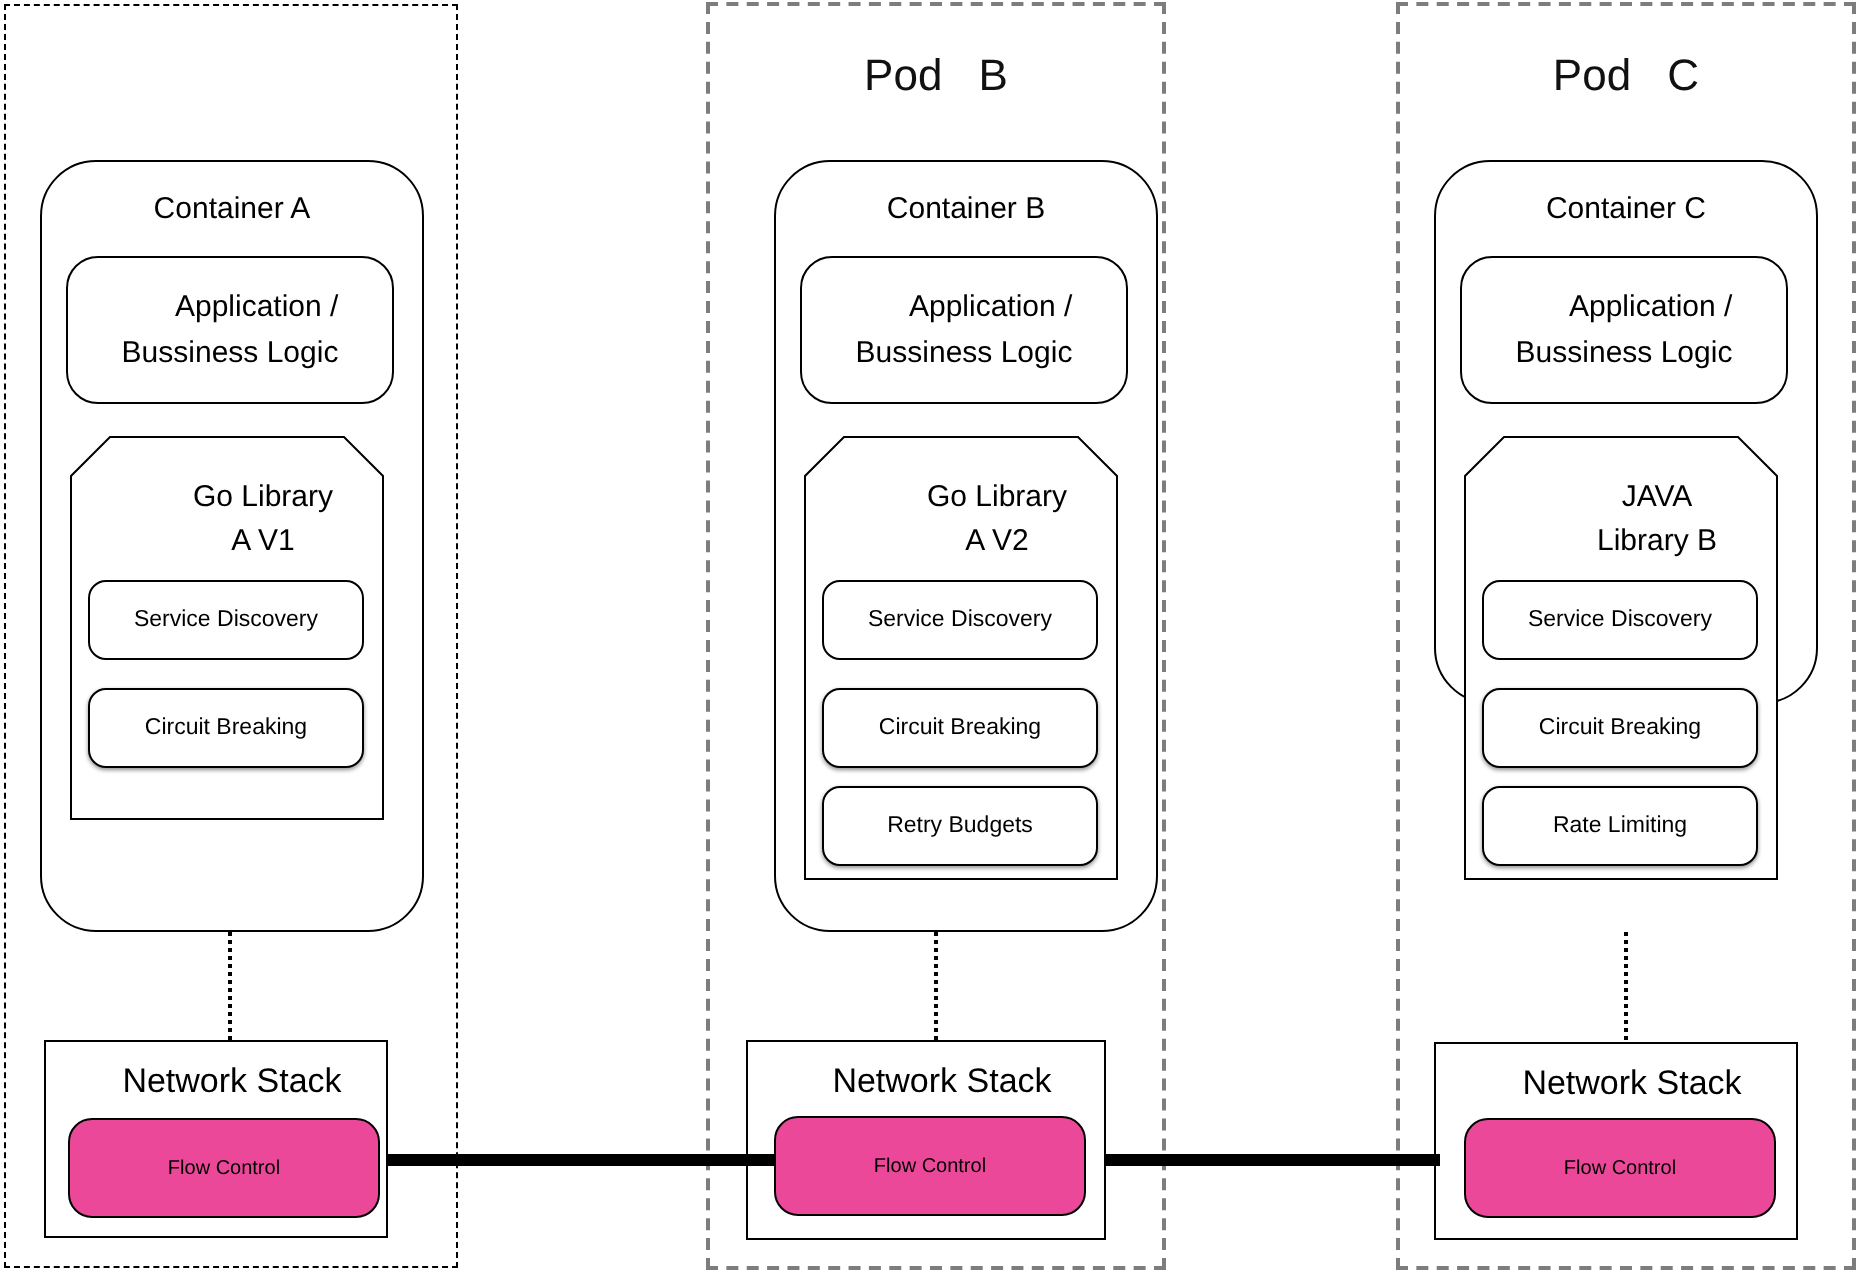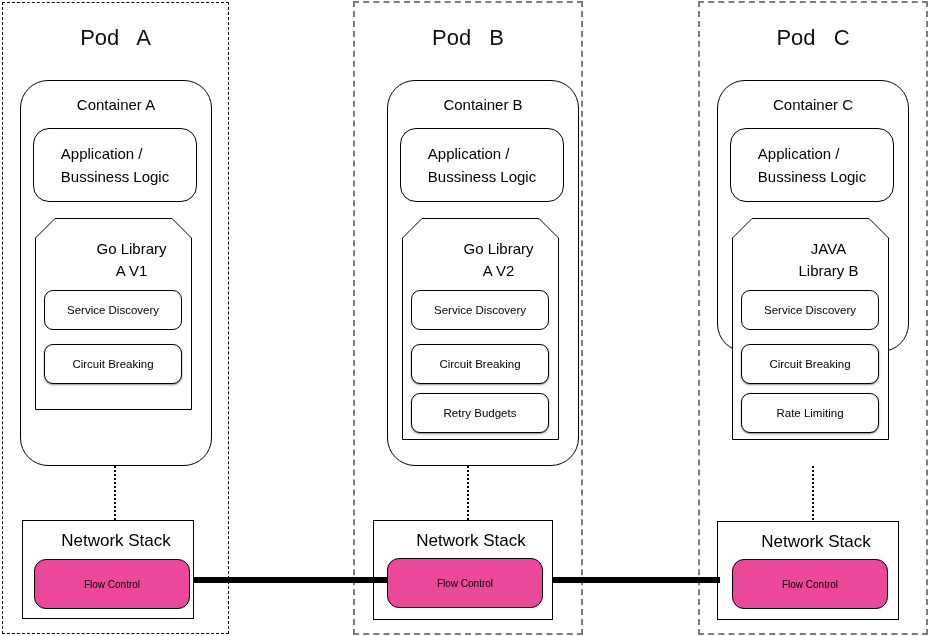--- a/index.html
+++ b/index.html
@@ -14,21 +14,21 @@
   .pod.gray { border: 2px dashed #7d7d7d; }
   .pod-title {
     position: absolute; top: 22px; left: 0; right: 0;
     text-align: center; font-size: 22px; word-spacing: 12px; color:#111;
   }
   .container-box { position: absolute; border: 1px solid #000; border-radius: 28px; background: #fff; }
   .container-title { position: absolute; top: 15px; left: 0; right: 0; text-align: center; font-size: 15px; }
   .app-box {
     position: absolute; border: 1px solid #000; border-radius: 16px; background:#fff;
     display: flex; align-items: center; justify-content: center;
-    text-align: left; font-size: 15px; line-height: 23px;
+    text-align: right; font-size: 15px; line-height: 23px;
   }
   .lib { position: absolute; }
   .lib svg { position: absolute; left: 0; top: 0; }
   .lib-title {
     position: absolute; top: 20px; left: 0; right: 0;
     text-align: center; font-size: 15px; line-height: 22px; margin-left: 36px;
   }
   .feature {
     position: absolute; left: 9px; width: 138px; height: 40px;
     border: 1px solid #000; border-radius: 9px; background:#fff;
@@ -44,21 +44,20 @@
   }
   .dotv { position: absolute; width: 0; border-left: 2px dotted #000; }
   .hline { position: absolute; height: 6px; background: #000; }
 </style>
 </head>
 <body>
 
 <div class="canvas">
 
   <div class="pod" style="left:2px;top:2px;width:227px;height:632px">
-    <div class="pod-title">Pod A</div>
 
     <div class="container-box" style="left:17px;top:77px;width:192px;height:386px">
       <div class="container-title">Container A</div>
 
       <div class="app-box" style="left:12px;top:47px;width:164px;height:74px">
         <span><span>Application /</span><br><span>Bussiness Logic</span></span>
       </div>
 
       <div class="lib" style="left:14px;top:137px;width:157px;height:192px">
         <svg width="157" height="192">

